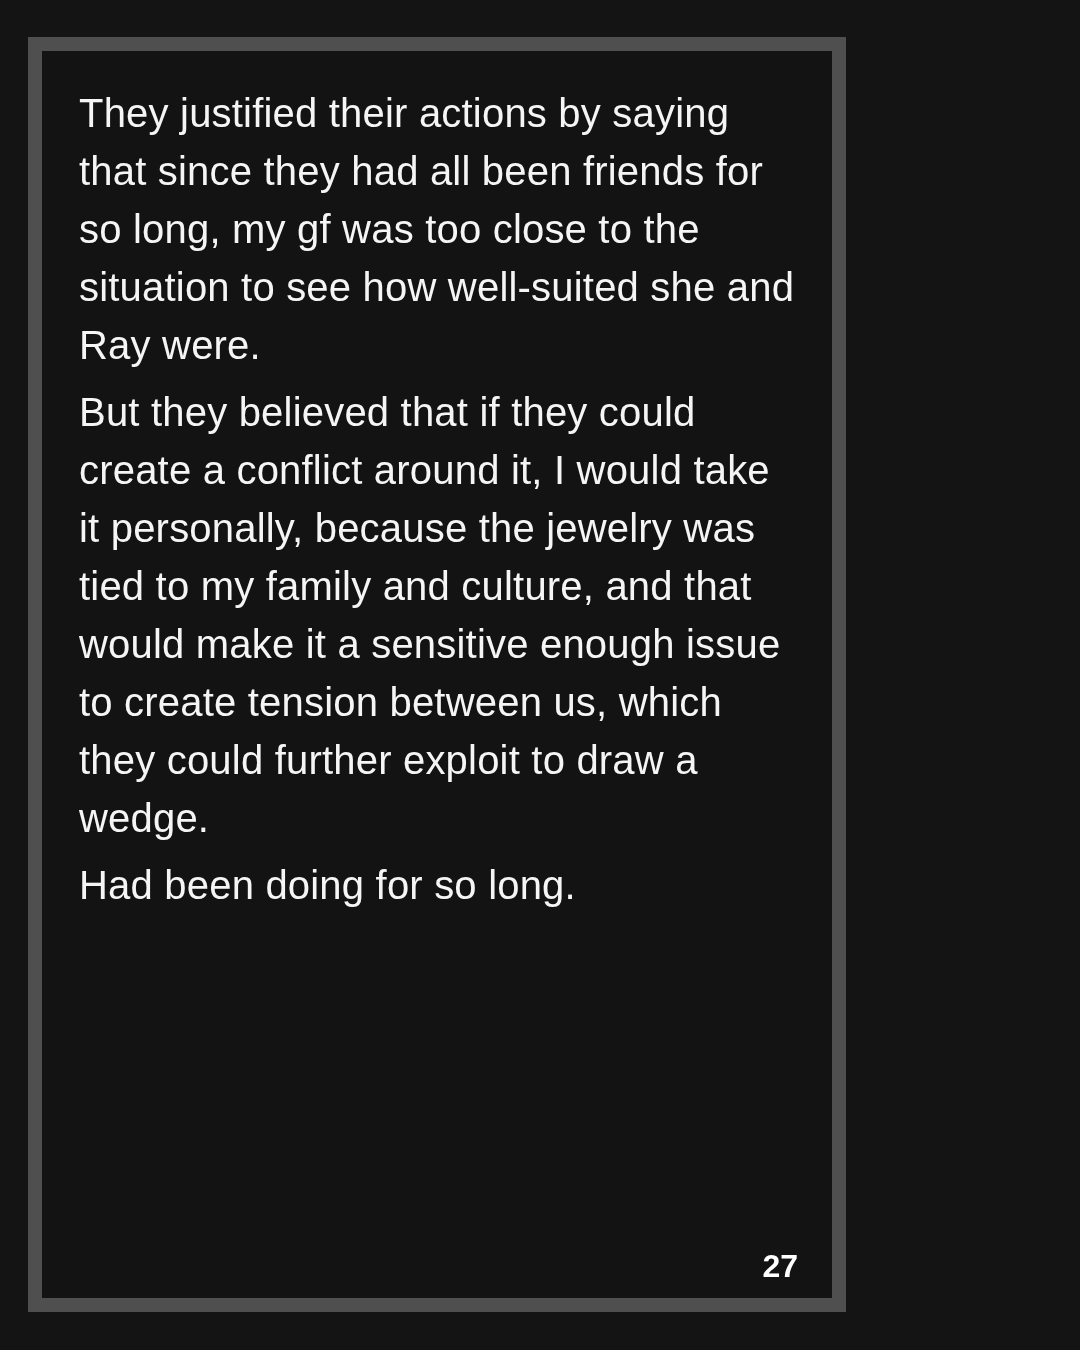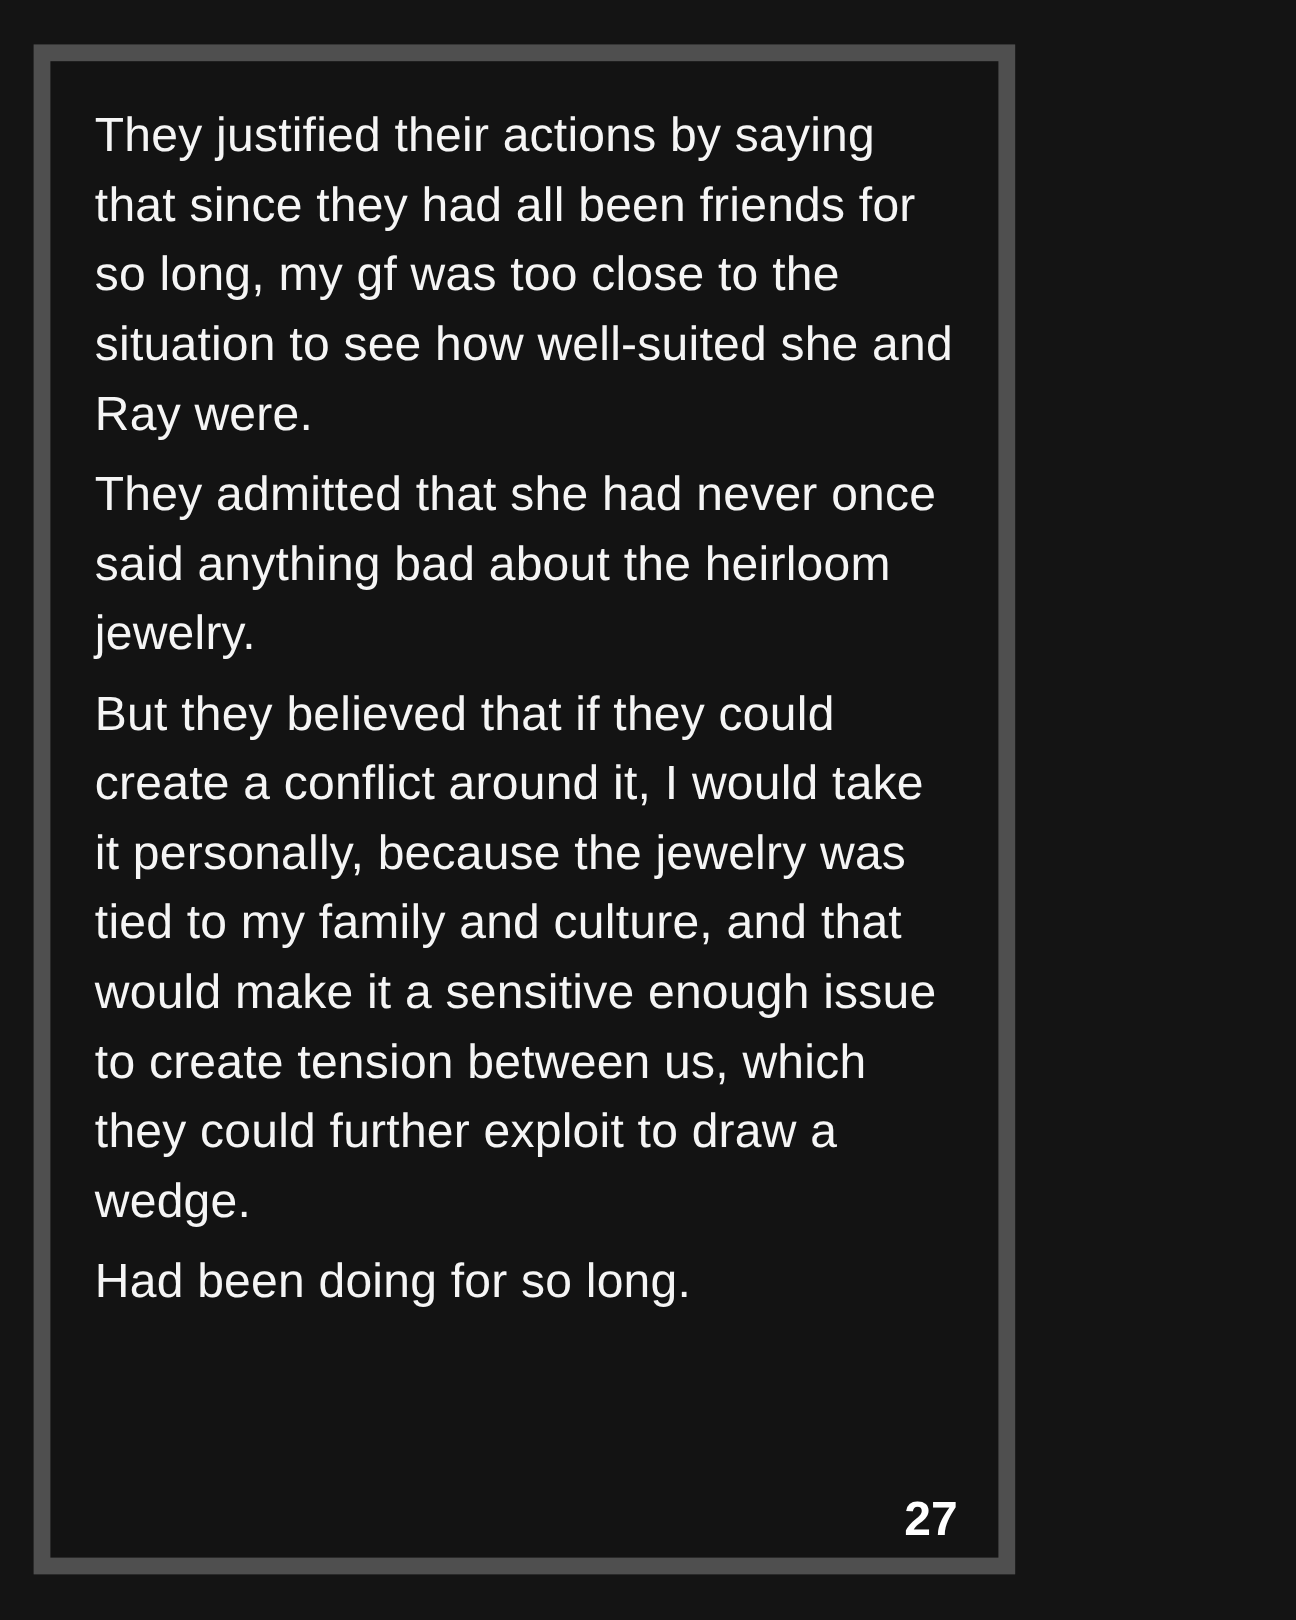--- a/index.html
+++ b/index.html
@@ -38,29 +38,28 @@
   }
   .page-content p {
     margin: 0 0 9px 0;
     font-weight: 400;
   }
   .page-number {
     position: absolute;
     right: 34px;
     bottom: 10px;
     color: #ffffff;
-    font-size: 40px;
+    font-size: 32px;
     line-height: 44px;
     font-weight: 700;
   }
 </style>
 </head>
 <body>
 
 <div class="page-frame">
   <div class="page-content">
     <p>They justified their actions by saying that since they had all been friends for so long, my gf was too close to the situation to see how well-suited she and Ray were.</p>
-    <p>They admitted that she had never once said anything bad about the heirloom jewelry.</p>
     <p>But they believed that if they could create a conflict around it, I would take it personally, because the jewelry was tied to my family and culture, and that would make it a sensitive enough issue to create tension between us, which they could further exploit to draw a wedge.</p>
     <p>Had been doing for so long.</p>
   </div>
   <div class="page-number">27</div>
 </div>
 
 </body></html>

